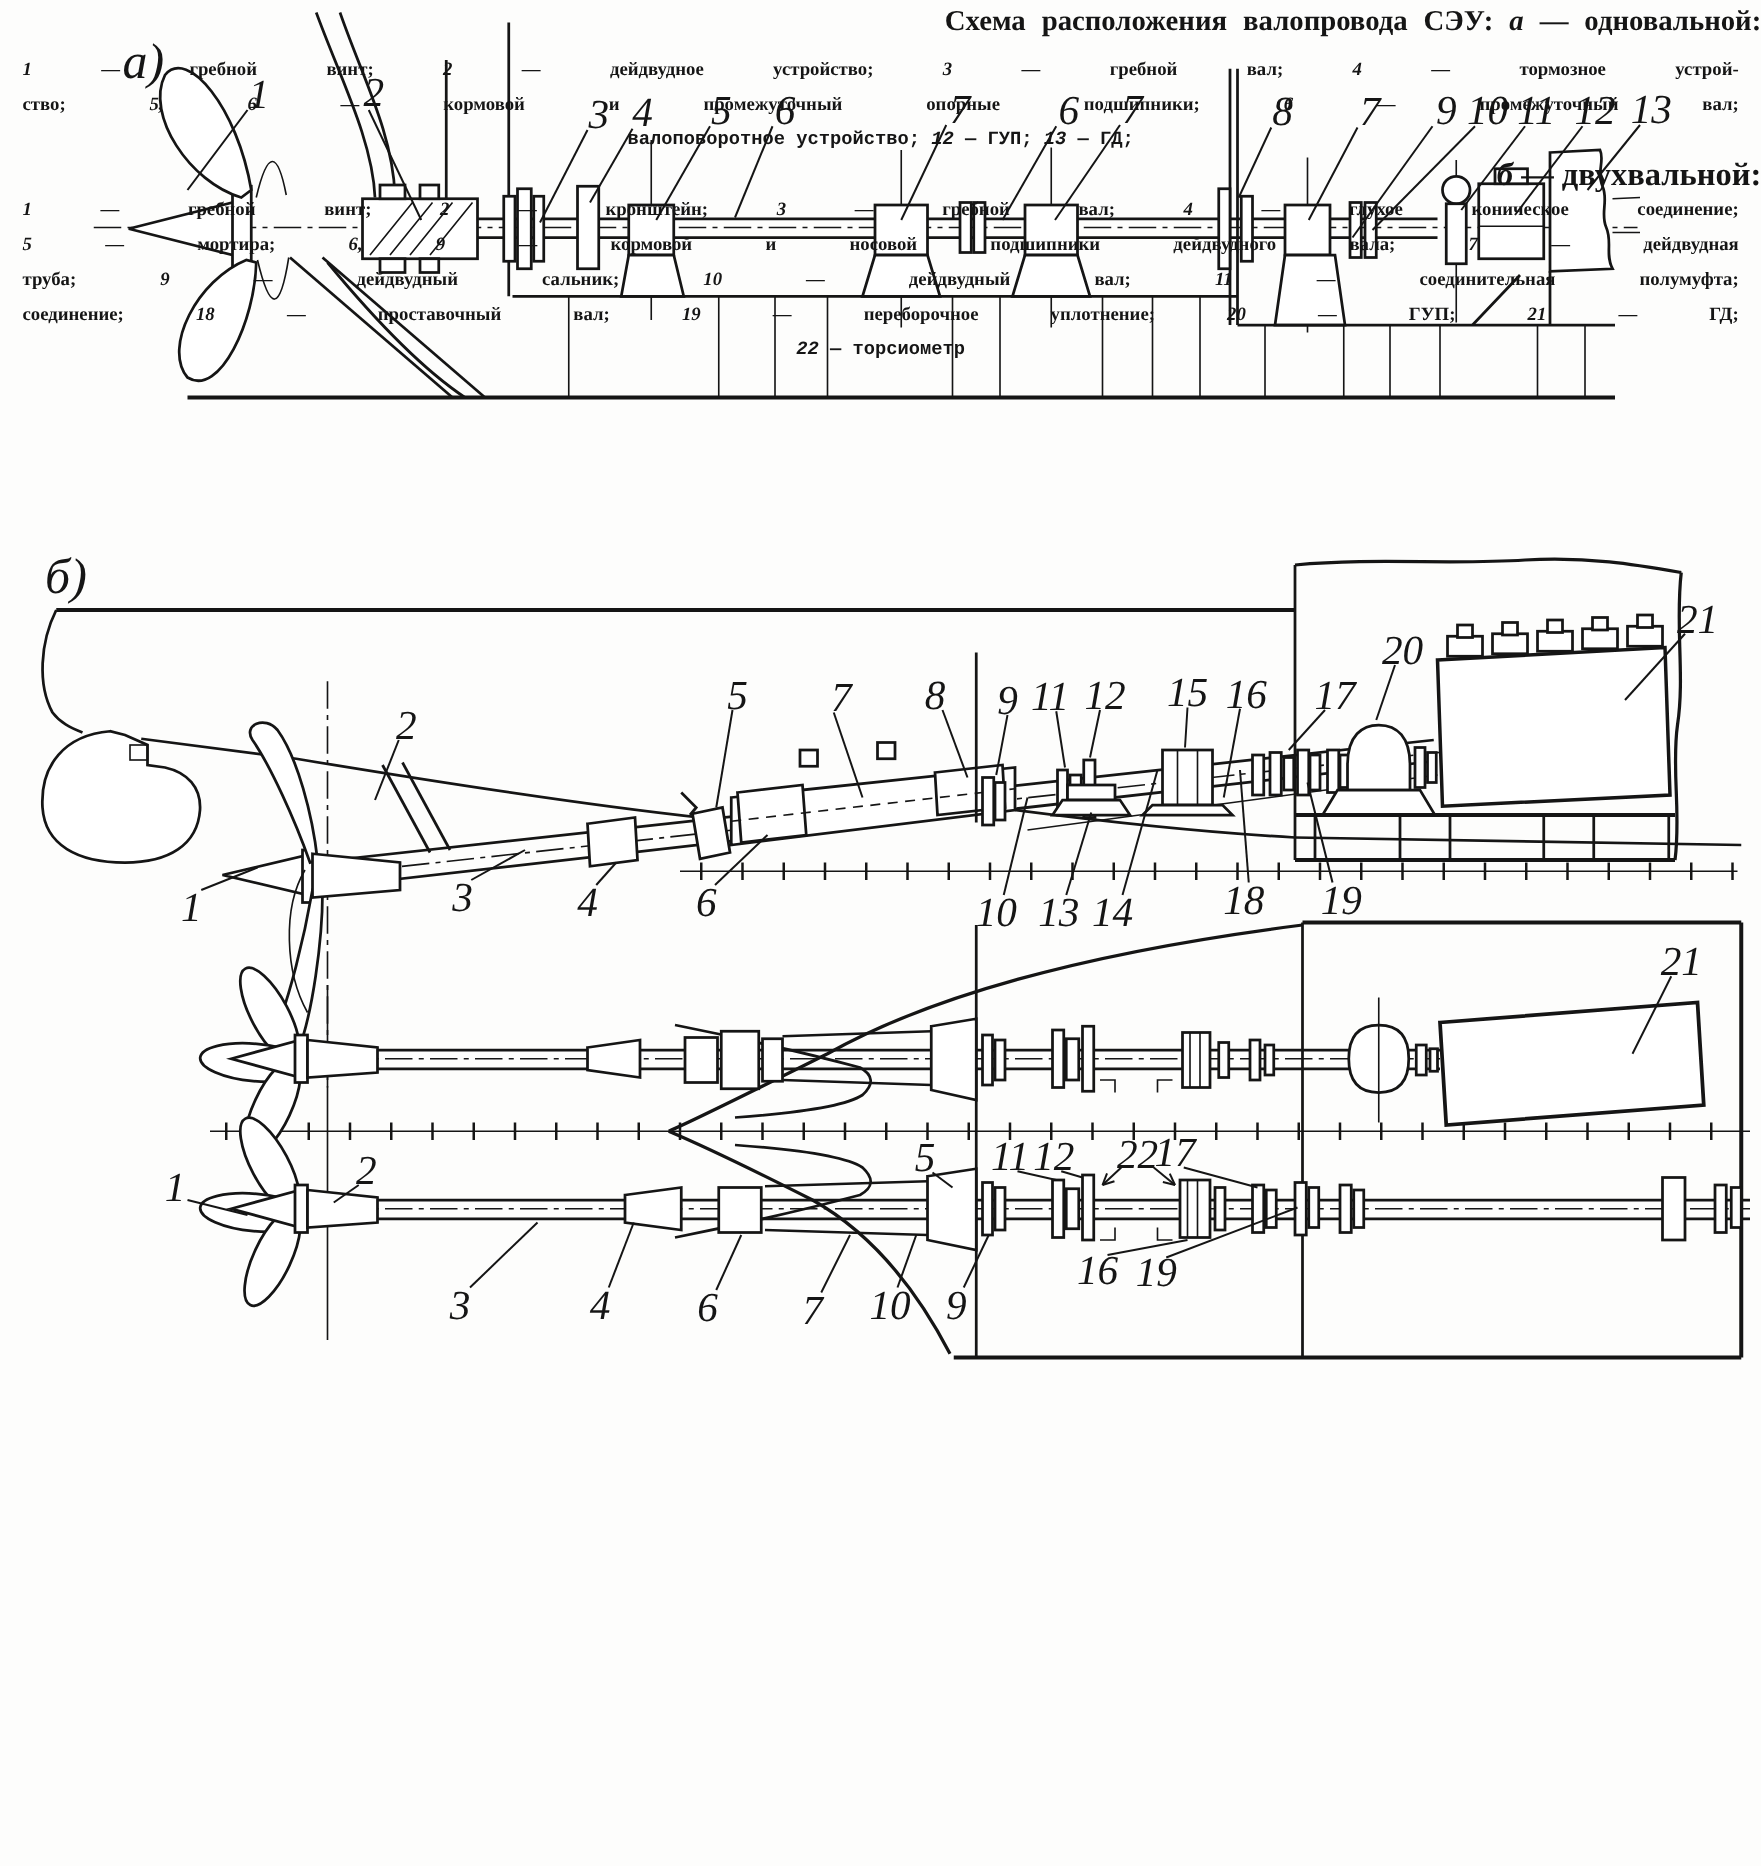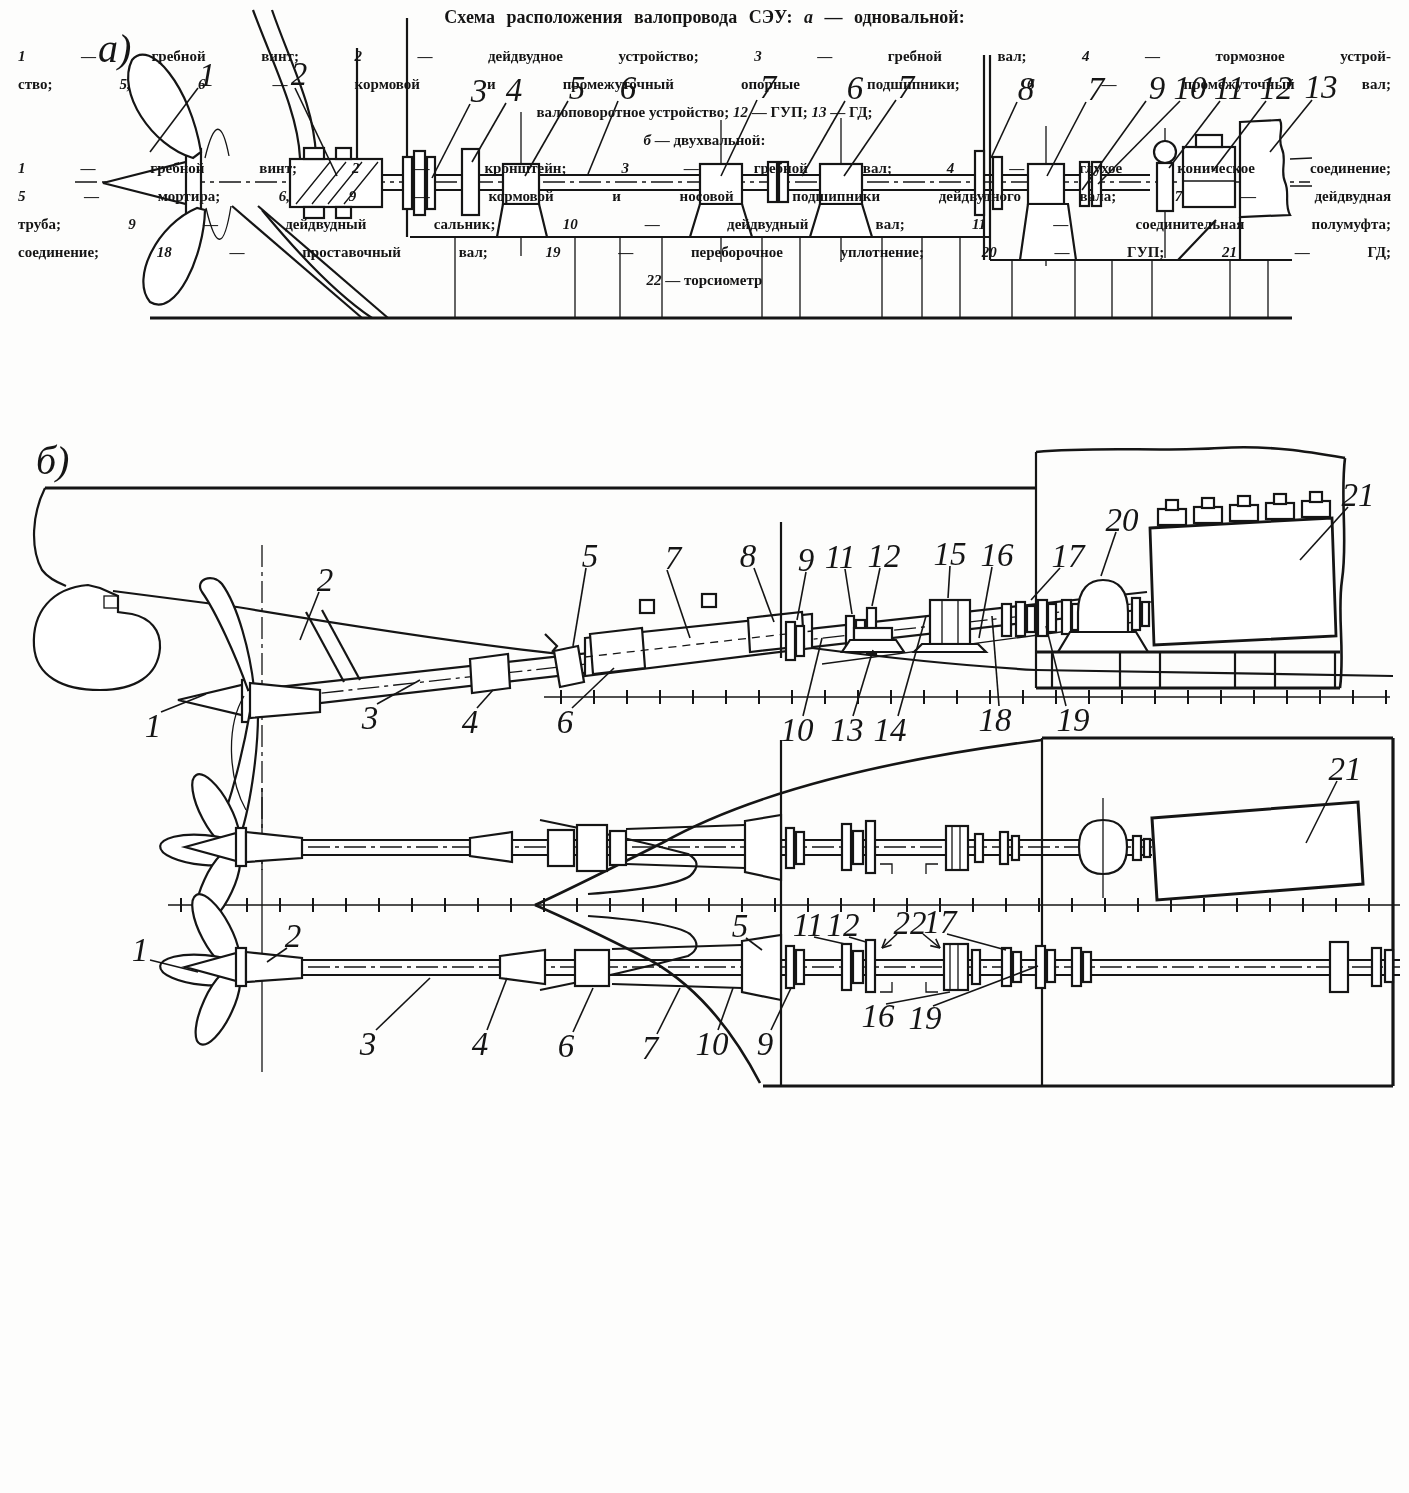--- a/index.html
+++ b/index.html
@@ -11,27 +11,27 @@
   .thin{stroke:#151515;fill:none;stroke-width:1.3;}
   .bold{stroke:#151515;fill:none;stroke-width:3.2;}
   .w{fill:#fff;}
   .dd{stroke-dasharray:22 5 4 5;stroke-width:1.3;}
   .dash{stroke-dasharray:8 6;stroke-width:1.3;}
   .tick{stroke:#151515;stroke-width:14;stroke-dasharray:2 31;fill:none;}
   .num{font:italic 33px "Liberation Serif",serif;fill:#151515;text-anchor:middle;}
   .panel{font:italic 40px "Liberation Serif",serif;fill:#151515;}
   .leader{stroke:#151515;stroke-width:1.6;fill:none;}
   .caption{position:absolute;left:0;top:1100;width:1409px;}
-  .cap-title{text-align:center;font-weight:bold;font-size:18px;line-height:34px;word-spacing:7px;margin-bottom:8px;}
+  .cap-title{text-align:right;font-weight:bold;font-size:23px;line-height:34px;word-spacing:7px;margin-bottom:8px;}
   .cap-title .it{font-style:italic;}
   .legend-line{font-weight:bold;font-size:15px;line-height:28px;padding:0 18px;
                text-align:justify;text-align-last:justify;}
-  .legend-line.center{text-align:center;text-align-last:center;}
+  .legend-line.center{text-align:center;text-align-last:center;font-family:Liberation Mono, monospace;}
   .legend-line i{font-weight:bold;}
-  .lg-head{font-weight:bold;font-size:15px;line-height:28px;text-align:center;}
+  .lg-head{font-weight:bold;font-size:26px;line-height:28px;text-align:right;}
   .lg-head .it{font-style:italic;}
 </style>
 </head>
 <body>
 
 <div id="page">
 
 <svg width="1409" height="1100" viewBox="0 0 1409 1100">
 
   <g>

